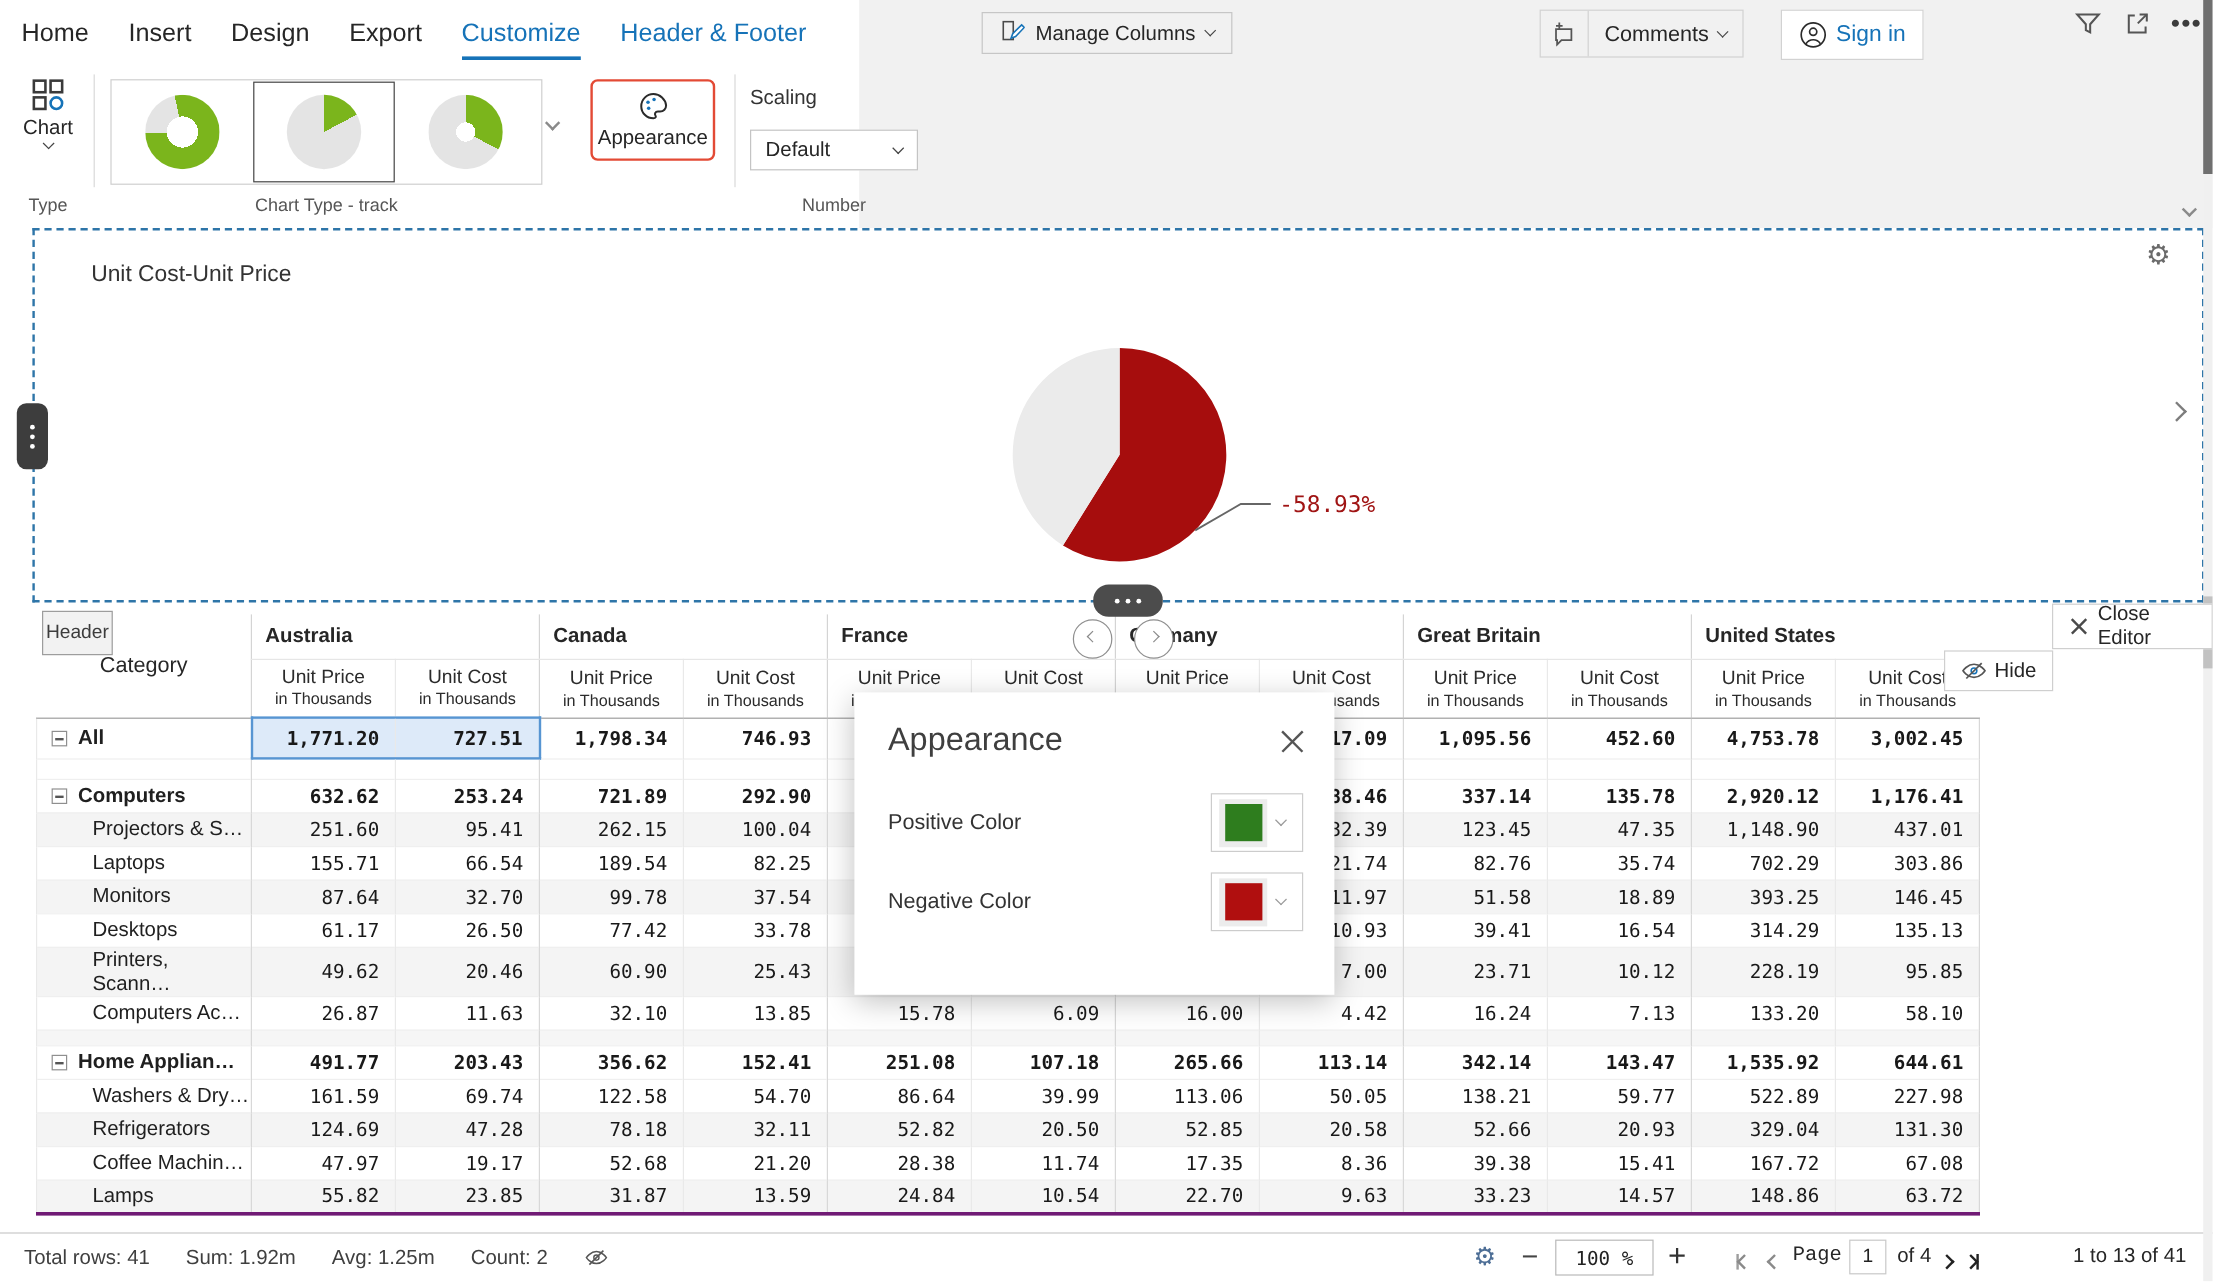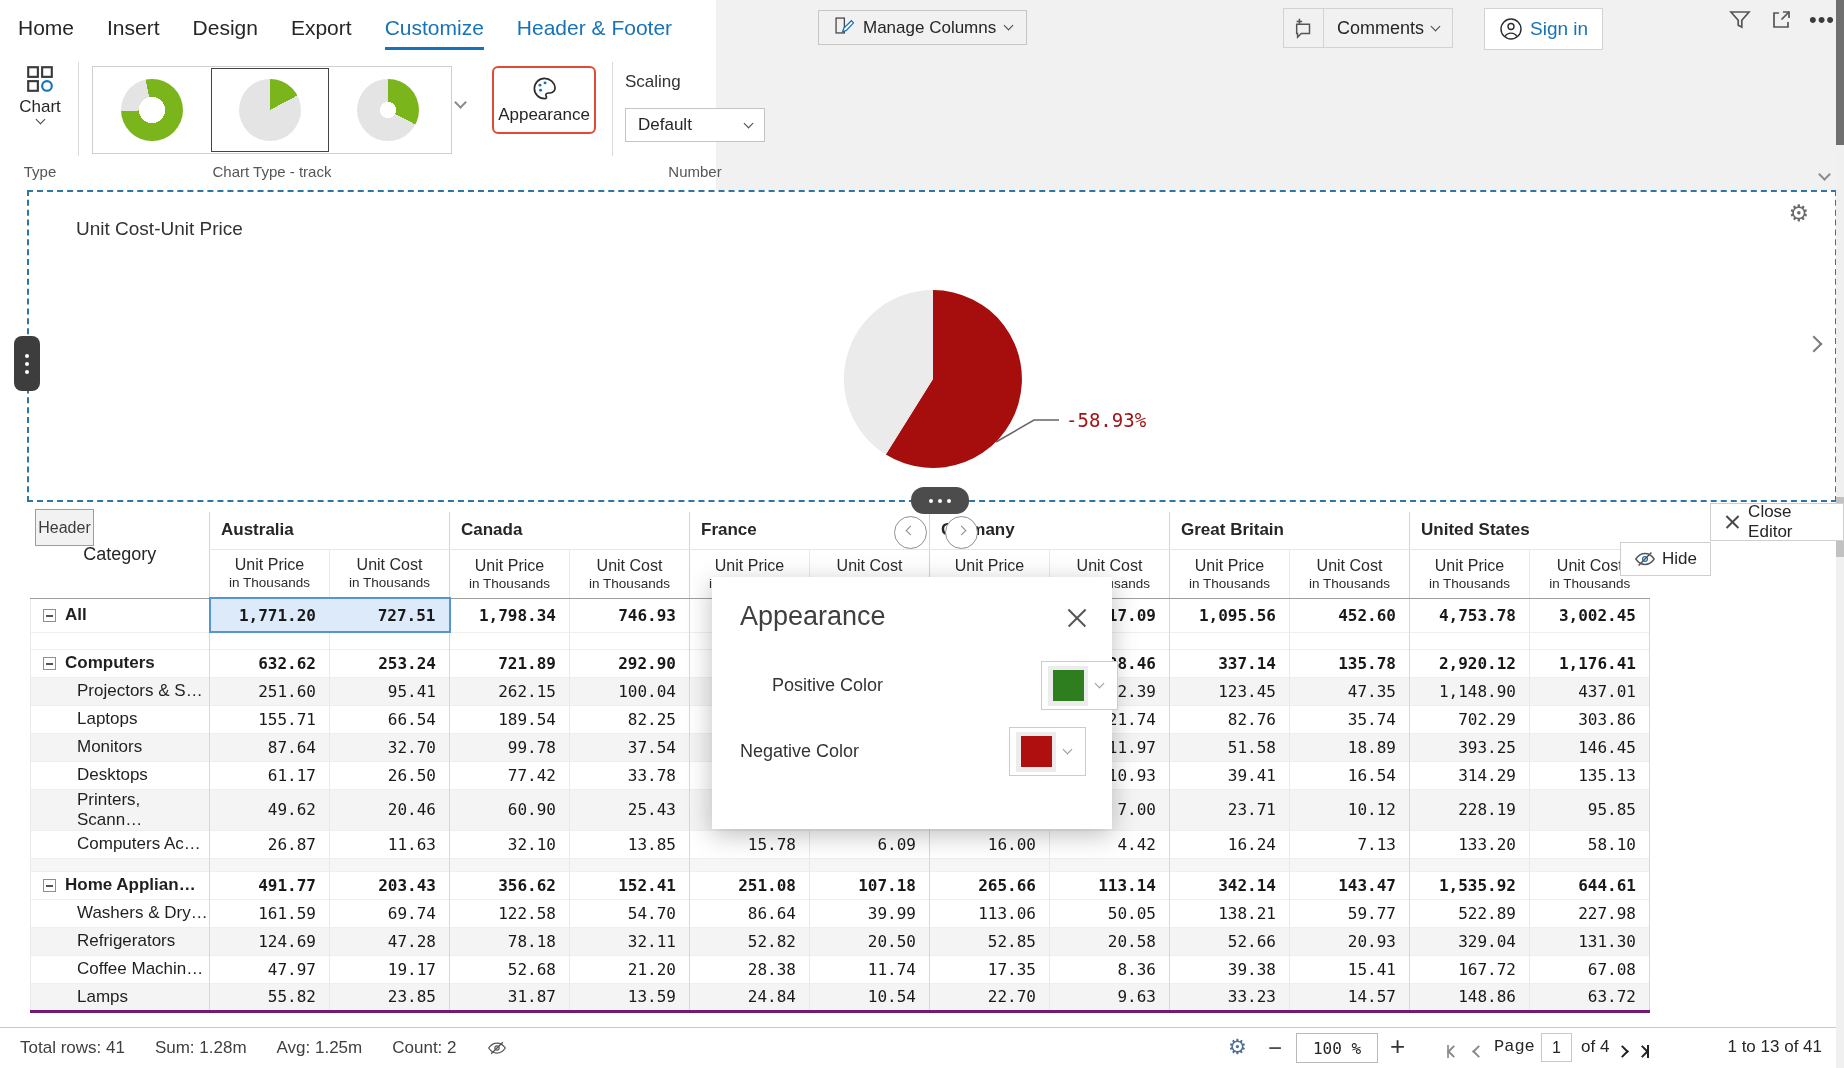--- a/index.html
+++ b/index.html
@@ -658,21 +658,21 @@
   </div>
   <div class="close-btn">
     <span class="x-icon"></span>
     <span>Close Editor</span>
   </div>
 
   <div class="dialog">
     <div class="dialog-title">Appearance</div>
     <div class="dialog-close"></div>
     <div>
-        <div class="dlg-field" style="top: 84px; margin-left: 32px;">
+        <div class="dlg-field" style="top: 84px;">
           <span class="flabel">Positive Color</span>
           <div class="swatch-ctl">
             <div class="swatch-pad">
               <div class="swatch" style="background: rgb(46, 125, 30);"></div>
             </div>
             <span class="chev sm"></span>
           </div>
         </div>
         <div class="dlg-field" style="top: 150px;">
           <span class="flabel">Negative Color</span>
@@ -682,21 +682,21 @@
             </div>
             <span class="chev sm"></span>
           </div>
         </div>
       </div>
   </div>
 
   <div class="statusbar">
     <div class="sb-left">
       <span class="sb-item">Total rows: 41</span>
-      <span class="sb-item">Sum: 1.28m</span>
+      <span class="sb-item">Sum: 1.92m</span>
       <span class="sb-item">Avg: 1.25m</span>
       <span class="sb-item">Count: 2</span>
       <svg width="20" height="20" viewBox="0 0 24 24" fill="none">
           <path d="M2 12s4-6 10-6 10 6 10 6-4 6-10 6S2 12 2 12z" stroke="#555" stroke-width="1.5"></path>
           <circle cx="12" cy="12" r="2.6" stroke="#555" stroke-width="1.4"></circle>
           <line x1="5" y1="19" x2="19" y2="5" stroke="#555" stroke-width="1.6"></line>
         </svg>
     </div>
     <span class="sb-gear">⚙</span>
     <span class="sb-minus">−</span>

